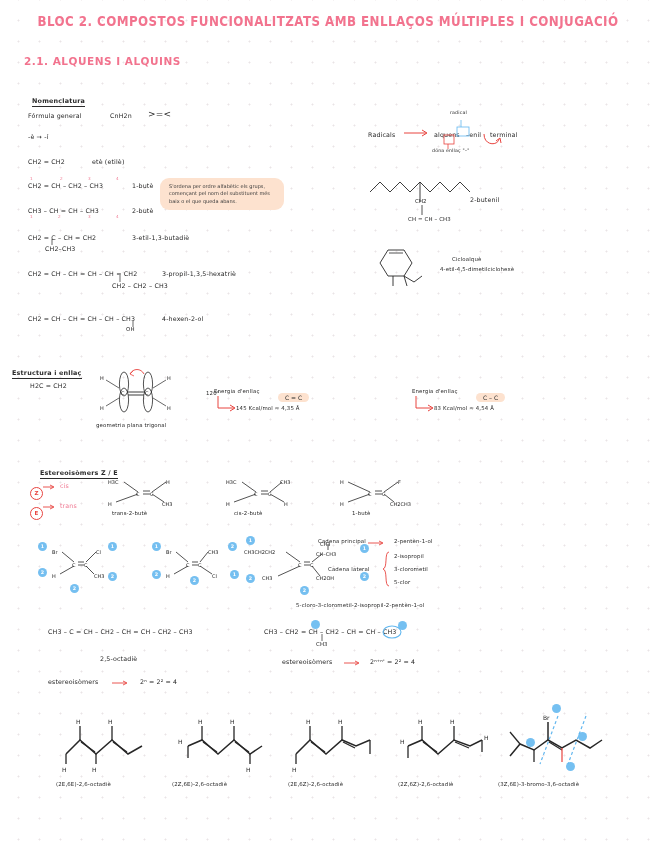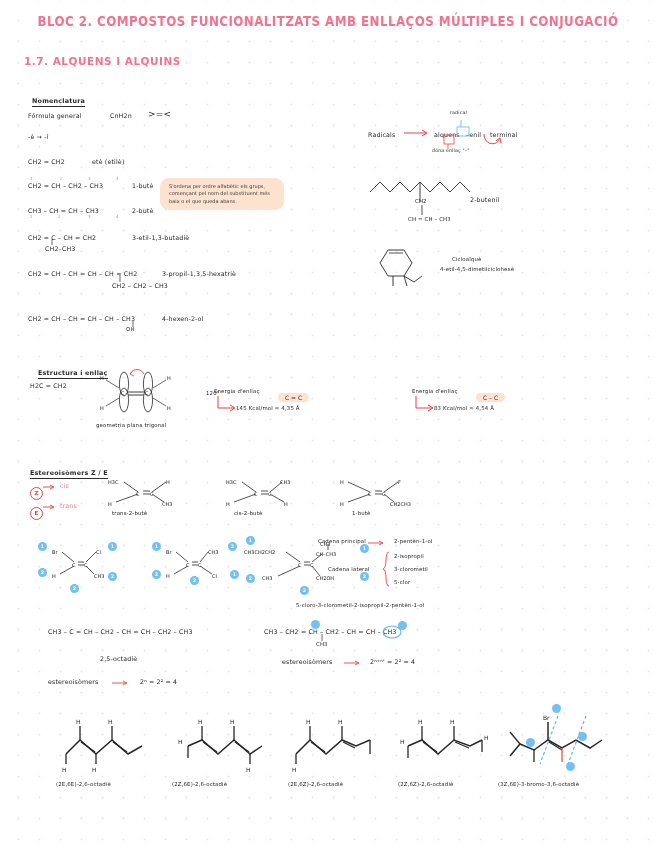--- a/index.html
+++ b/index.html
@@ -71,21 +71,21 @@
   .bb{stroke:#62b7ef;fill:none;}
   .atom{font-size:6px;fill:#272727;font-family:"DejaVu Sans",sans-serif;}
   .atom.s{font-size:5px;}
 </style>
 </head>
 <body>
 
 <div id="page">
 
   <div class="lyr title">BLOC 2. COMPOSTOS FUNCIONALITZATS AMB ENLLAÇOS MÚLTIPLES I CONJUGACIÓ</div>
-  <div class="lyr sub">1.7. ALQUENS I  ALQUINS</div>
+  <div class="lyr sub">2.1. ALQUENS I  ALQUINS</div>
 
   <div class="lyr" style="left:32px;top:88px;">
     <span class="ul-head">Nomenclatura</span>
   </div>
 
   <div class="lyr hw" style="left:28px;top:112px;">Fórmula general</div>
   <div class="lyr hw" style="left:110px;top:112px;">CnH2n</div>
   <div class="lyr hw" style="left:148px;top:109px;font-size:9px;">&gt;=&lt;</div>
   <div class="lyr hw" style="left:28px;top:133px;">-è  →  -í</div>
 
@@ -171,21 +171,21 @@
     <polygon class="nb" points="12,4 28,4 36,17 28,30 12,30 4,17" stroke-width="0.9"></polygon>
     <line class="nb" x1="13" y1="7" x2="27" y2="7" stroke-width="0.8"></line>
     <line class="nb" x1="28" y1="30" x2="38" y2="36" stroke-width="0.9"></line>
     <line class="nb" x1="38" y1="36" x2="46" y2="30" stroke-width="0.9"></line>
     <line class="nb" x1="17" y1="30" x2="17" y2="40" stroke-width="0.9"></line>
     <line class="nb" x1="28" y1="30" x2="31" y2="40" stroke-width="0.9"></line>
   </svg>
   <div class="lyr hw sm" style="left:452px;top:256px;">Cicloalquè</div>
   <div class="lyr hw sm" style="left:440px;top:266px;">4-etil-4,5-dimetilciclohexè</div>
 
-  <div class="lyr" style="left:38px;top:360px;">
+  <div class="lyr" style="left:12px;top:360px;">
     <span class="ul-head">Estructura i enllaç</span>
   </div>
   <div class="lyr hw" style="left:30px;top:382px;">H2C = CH2</div>
 
   <svg class="lyr" style="left:100px;top:366px;" width="96" height="54">
     <ellipse class="nb" cx="24" cy="18" rx="4.6" ry="12" stroke-width="0.8"></ellipse>
     <ellipse class="nb" cx="24" cy="34" rx="4.6" ry="12" stroke-width="0.8"></ellipse>
     <ellipse class="nb" cx="48" cy="18" rx="4.6" ry="12" stroke-width="0.8"></ellipse>
     <ellipse class="nb" cx="48" cy="34" rx="4.6" ry="12" stroke-width="0.8"></ellipse>
     <line class="nb" x1="28" y1="26" x2="44" y2="26" stroke-width="0.9"></line>
@@ -219,21 +219,21 @@
   <div class="lyr hw sm" style="left:412px;top:388px;">Energia d'enllaç</div>
   <div class="lyr" style="left:476px;top:385px;">
     <span class="chip">C – C</span>
   </div>
   <svg class="lyr" style="left:414px;top:396px;" width="26" height="16">
     <path class="rb" d="M2,0 L2,12 L18,12" stroke-width="1"></path>
     <path class="rb" d="M14,9 L19,12 L14,15" stroke-width="1"></path>
   </svg>
   <div class="lyr hw sm" style="left:434px;top:405px;">83 Kcal/mol  ≈  4,54 Å</div>
 
-  <div class="lyr" style="left:30px;top:460px;">
+  <div class="lyr" style="left:40px;top:460px;">
     <span class="ul-head">Estereoisòmers  Z / E</span>
   </div>
 
   <div class="lyr" style="left:30px;top:480px;">
     <span class="circ-r">Z</span>
   </div>
   <svg class="lyr" style="left:43px;top:484px;" width="16" height="8">
     <line class="rb" x1="0" y1="3" x2="10" y2="3" stroke-width="0.9"></line>
       <path class="rb" d="M7,1 L11,3 L7,5" stroke-width="0.9"></path>
   </svg>

